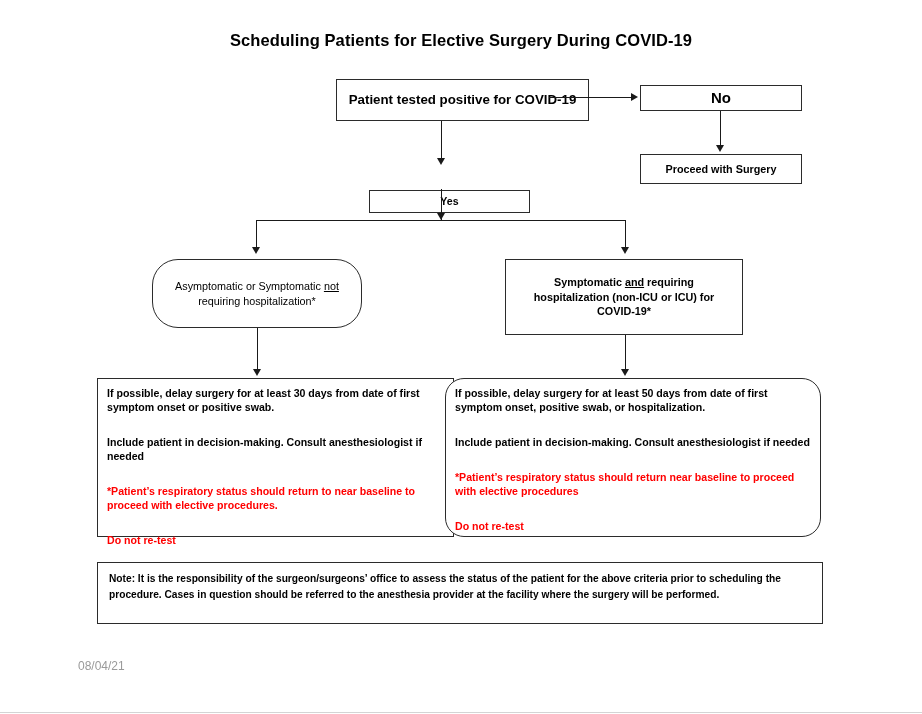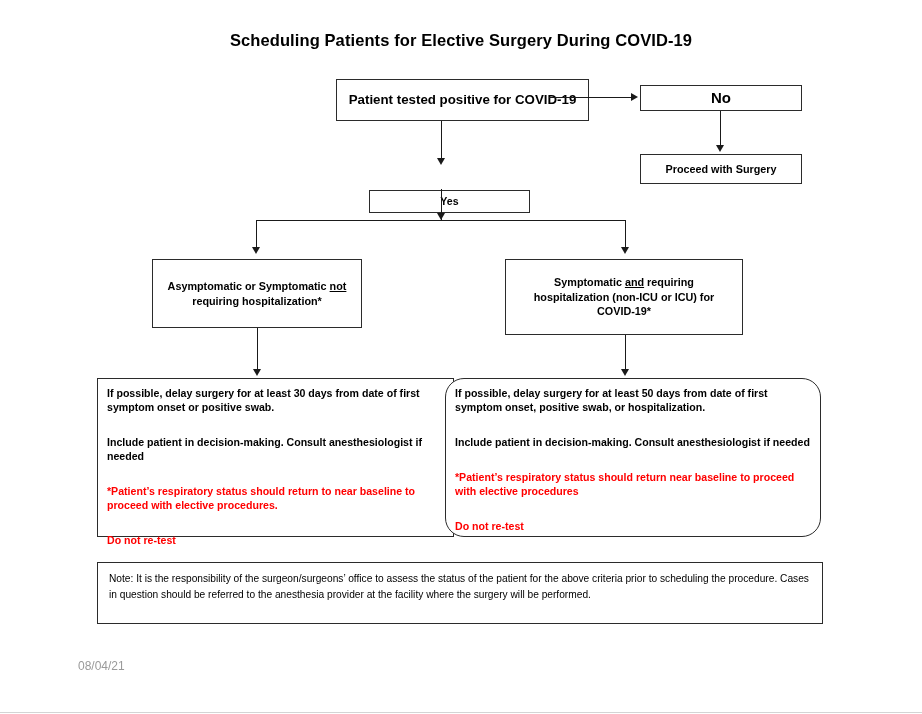--- a/index.html
+++ b/index.html
@@ -63,25 +63,25 @@
     justify-content: flex-start;
     text-align: left;
   }
   .box-left-text .inner { padding: 7px 9px 5px 9px; }
 
   
   #box-positive { left: 336px; top: 73px;  width: 253px; height: 42px; font-size: 13.3px; font-weight: bold; }
   #box-no       { left: 640px; top: 79px;  width: 162px; height: 26px; font-size: 15px; font-weight: bold; }
   #box-proceed  { left: 640px; top: 148px; width: 162px; height: 30px; font-size: 10.8px; font-weight: bold; justify-content: flex-end; }
   #box-yes      { left: 369px; top: 160px; width: 161px; height: 23px; font-size: 10.6px; font-weight: bold; margin-top: 24px; }
-  #box-asympt   { left: 152px; top: 253px; width: 210px; height: 69px; font-size: 10.8px; font-weight: bold; }
+  #box-asympt   { left: 152px; top: 253px; width: 210px; height: 69px; font-size: 10.8px; font-weight: normal; border-radius: 26px; }
   #box-sympt    { left: 505px; top: 253px; width: 238px; height: 76px; font-size: 10.8px; font-weight: bold; }
   #box-detail-left  { left: 97px;  top: 372px; width: 357px; height: 159px; font-size: 10.6px; font-weight: bold; }
   #box-detail-right { left: 445px; top: 372px; width: 376px; height: 159px; font-size: 10.6px; font-weight: bold; border-radius: 19px; }
-  #box-note     { left: 97px; top: 556px; width: 726px; height: 62px; font-size: 10.2px; font-weight: normal; }
+  #box-note     { left: 97px; top: 556px; width: 726px; height: 62px; font-size: 10.2px; font-weight: bold; }
   #box-note .inner { padding: 8px 11px; }
   #box-note p { line-height: 1.55; }
 
   .box p { margin: 0; }
   .box p + p { margin-top: 21px; }
   .red { color: #FF0000; }
   .u { text-decoration: underline; }
 
   
   .vline, .hline {

